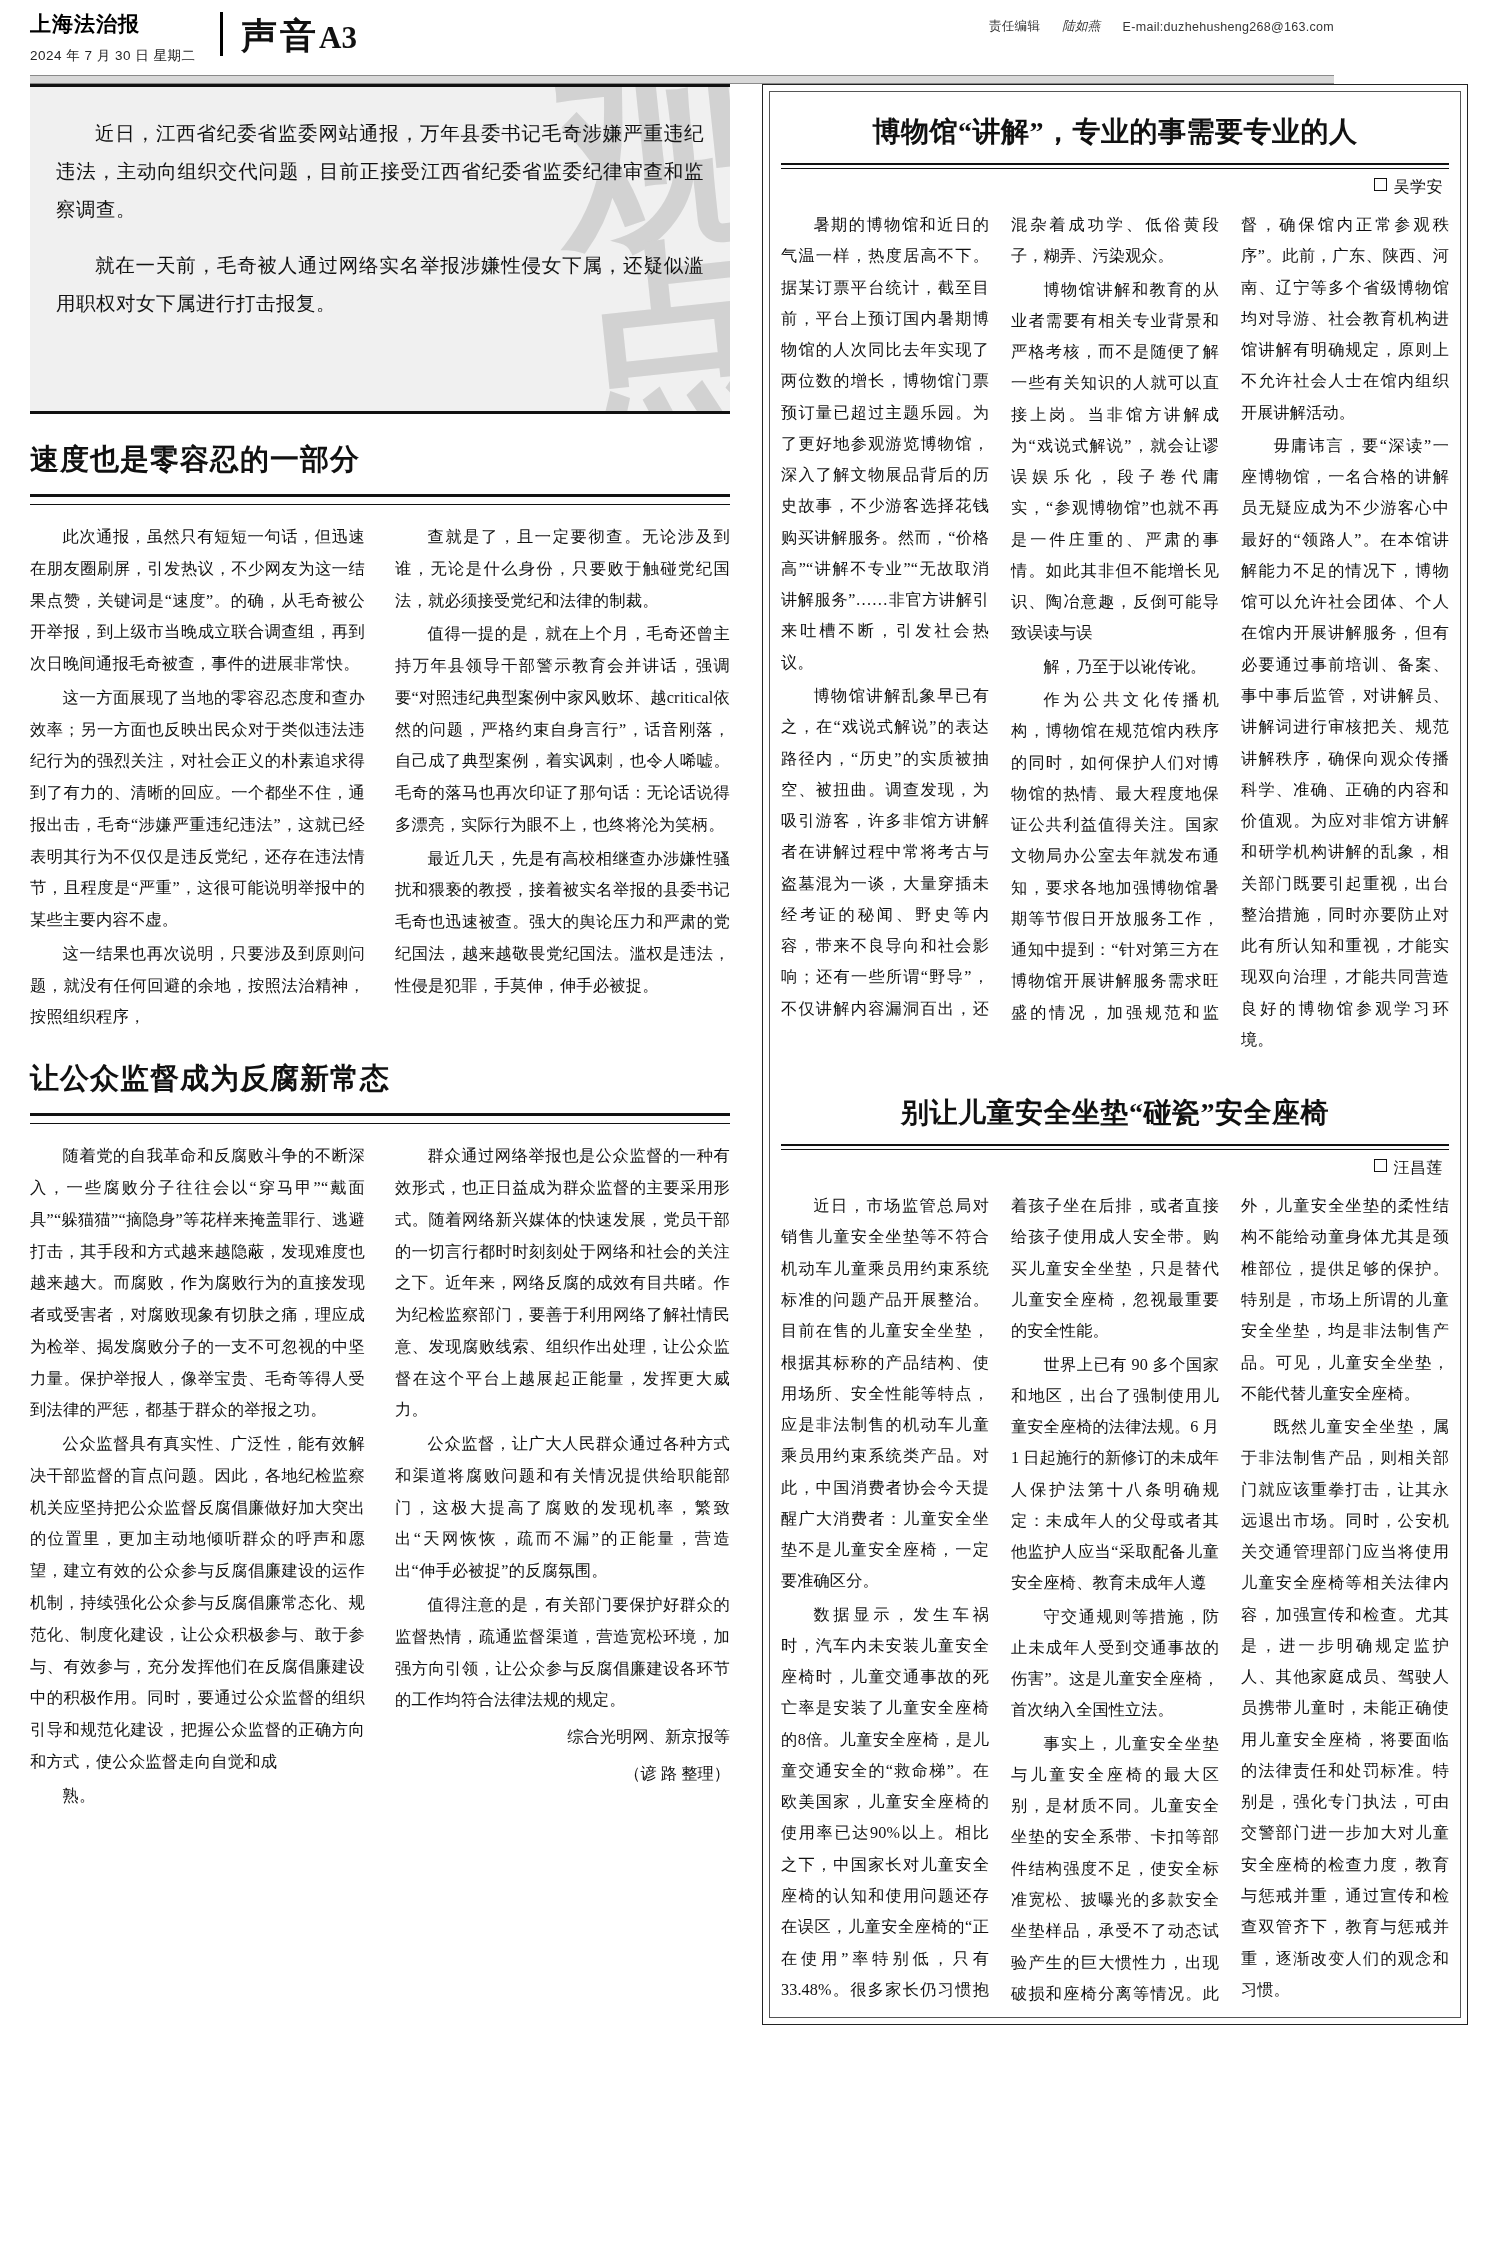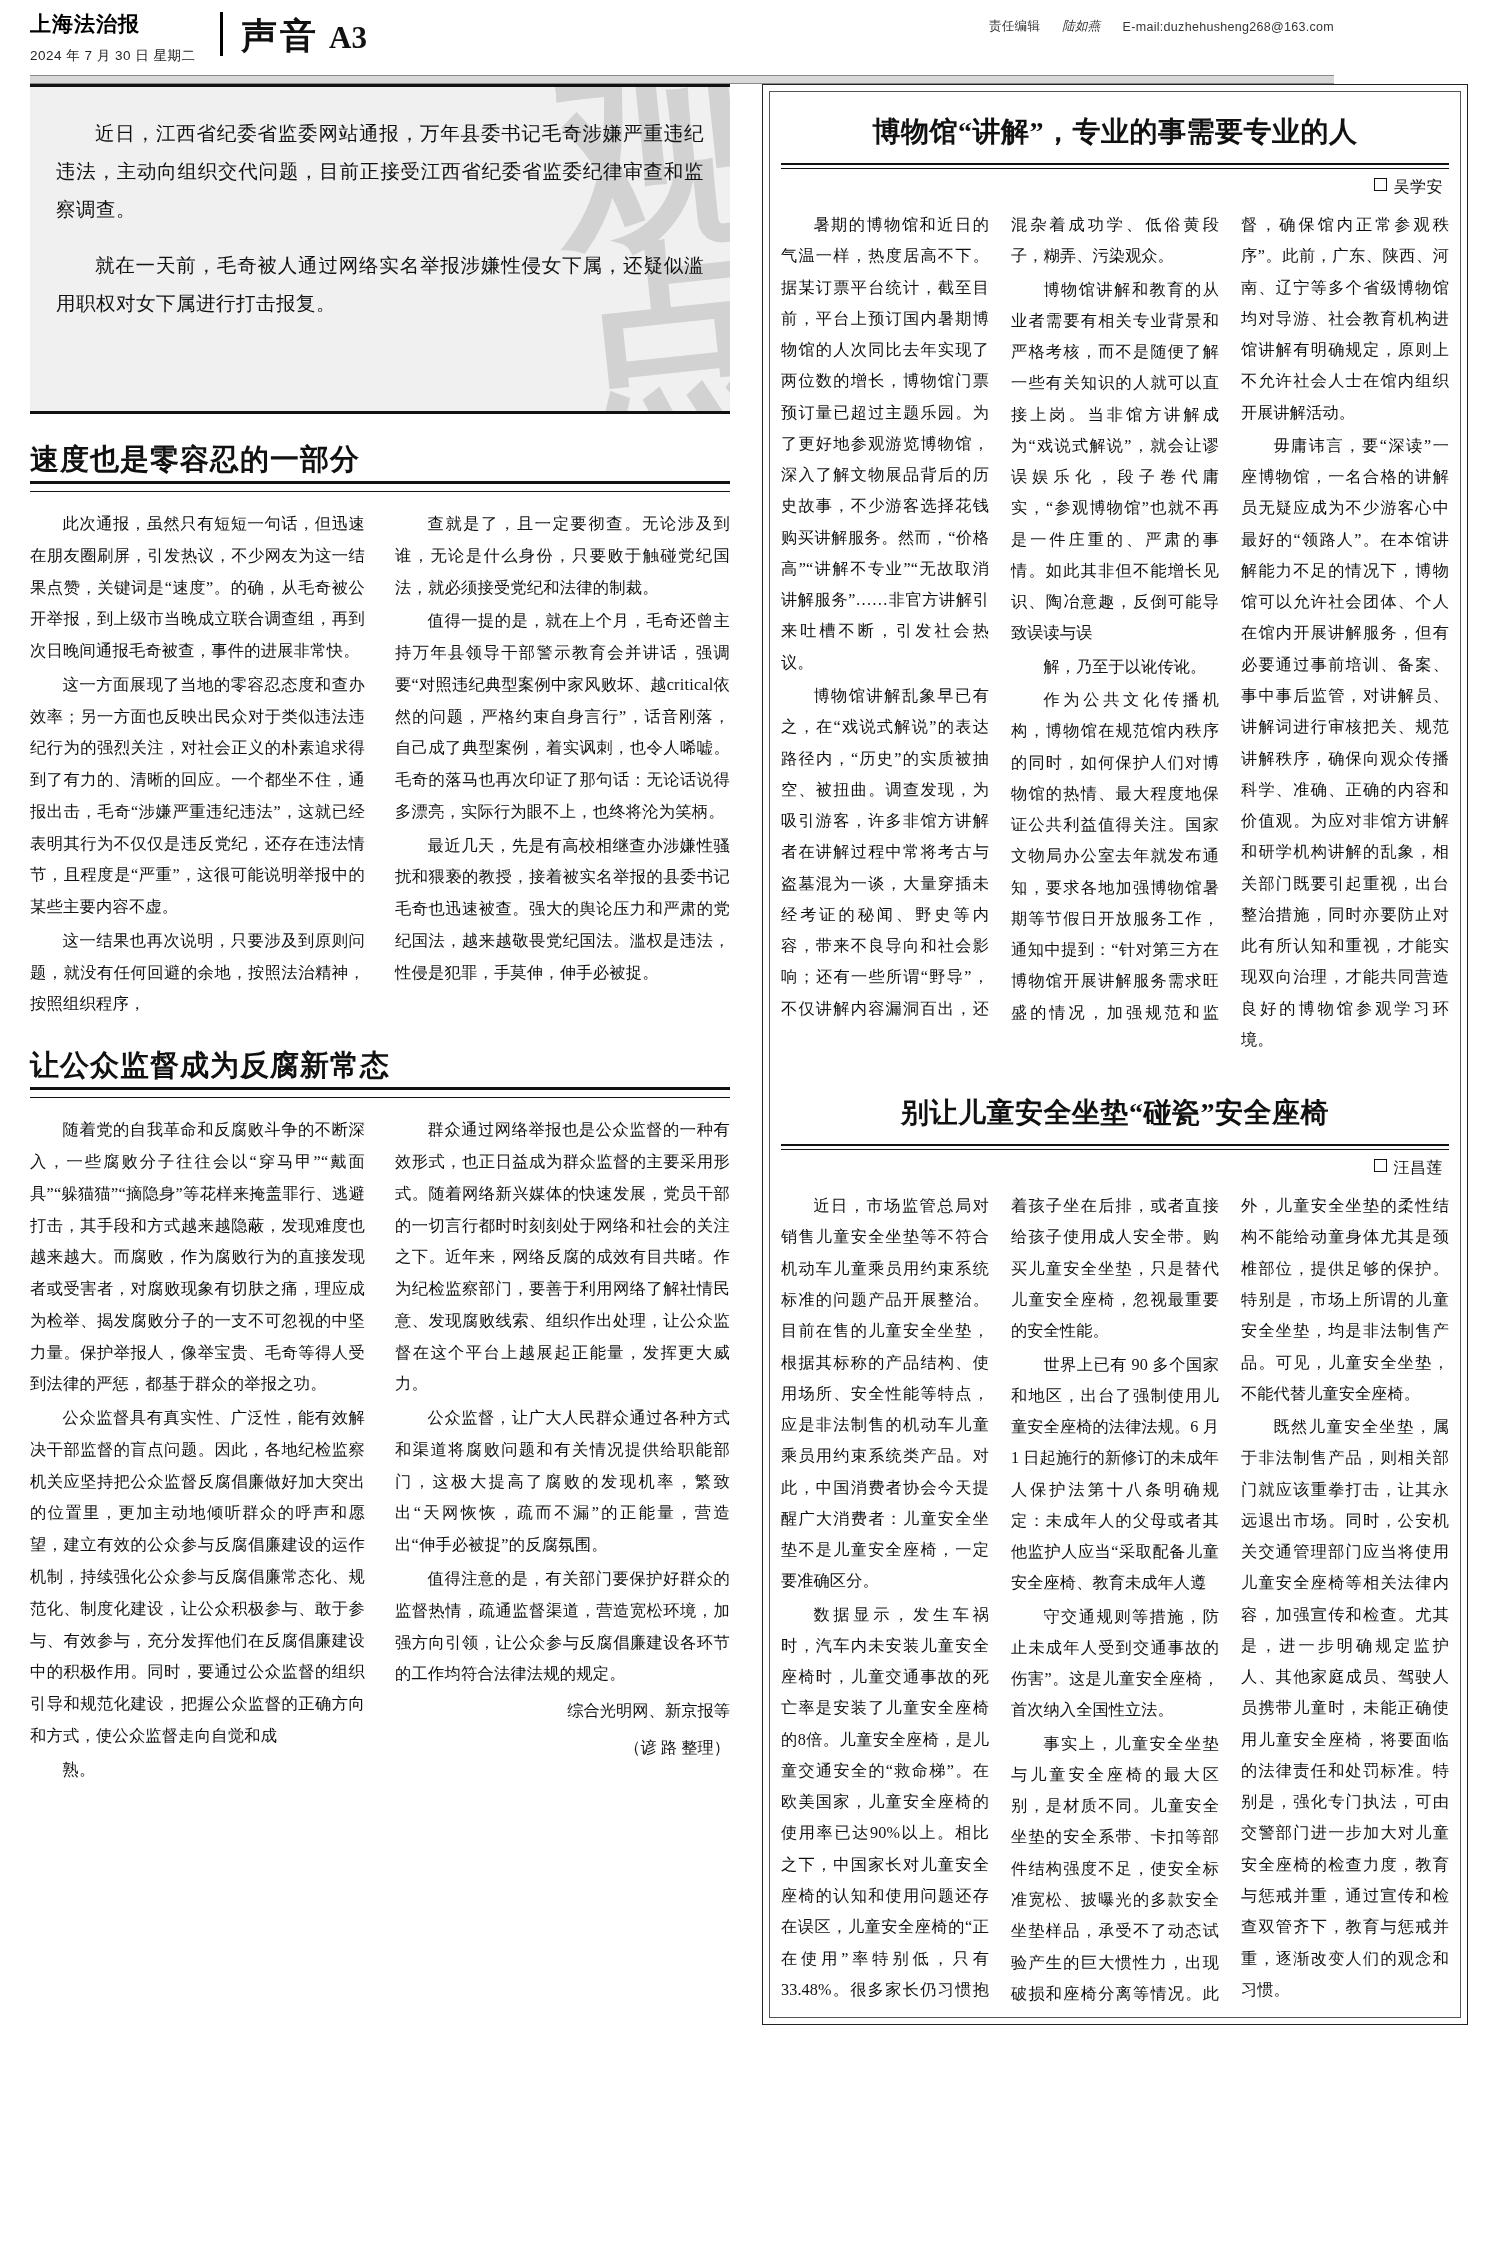--- a/index.html
+++ b/index.html
@@ -52,21 +52,20 @@
   }
   .divider-vert {
     width: 3px;
     background: #000;
     height: 44px;
     margin: 2px 18px 0 8px;
   }
   .section-title {
     display: flex;
     align-items: baseline;
-    gap: 10px;
     padding-top: 2px;
   }
   .section-title .cn {
     font-size: 36px;
     font-weight: bold;
     letter-spacing: 3px;
     font-family: "Liberation Serif", serif;
   }
   .section-title .pg {
     font-size: 31px;
@@ -181,21 +180,21 @@
   }
   .lead-box p { position: relative; z-index: 1; }
 
   
   .sub-wrap { margin-top: 26px; }
   .subhead {
     font-size: 29px;
     font-weight: bold;
     letter-spacing: 1px;
     border-bottom: 3px solid #111;
-    padding-bottom: 1px;
+    padding-bottom: 14px;
     margin-bottom: 4px;
     font-family: "Liberation Serif", serif;
     margin-top: 8px;
   }
   .subhead-under {
     border-bottom: 1px solid #111;
     margin-bottom: 16px;
     height: 3px;
   }
 

